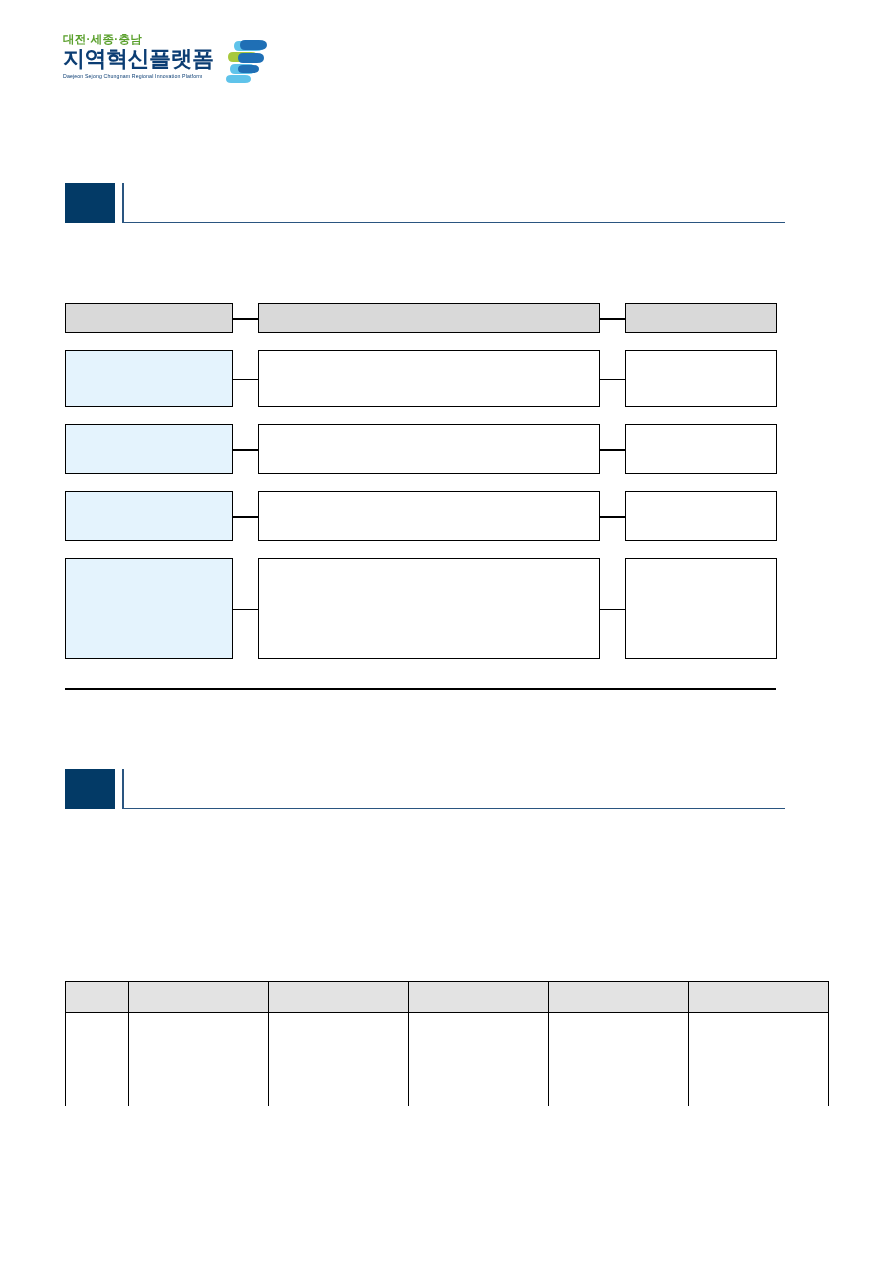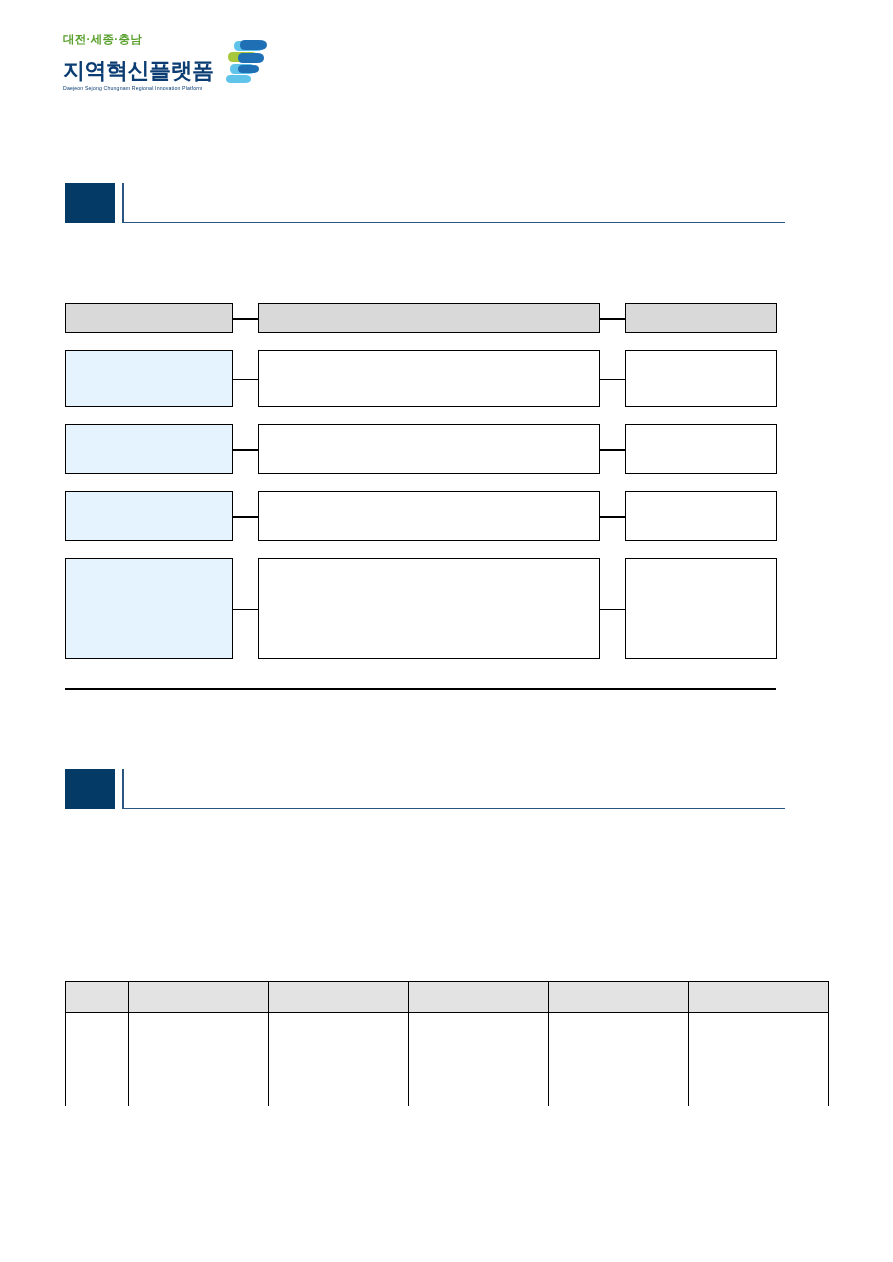--- a/index.html
+++ b/index.html
@@ -40,21 +40,21 @@
     letter-spacing: 0.3px;
     line-height: 13px;
     white-space: nowrap;
   }
   .logo-line2 {
     font-size: 22px;
     font-weight: bold;
     color: #0b3d73;
     letter-spacing: -0.5px;
     line-height: 25px;
-    margin-top: 12px;
+    margin-top: 0;
     white-space: nowrap;
   }
   .logo-line3 {
     font-size: 5.2px;
     color: #0b3d73;
     letter-spacing: 0.15px;
     line-height: 8px;
     margin-top: 1px;
     white-space: nowrap;
   }

